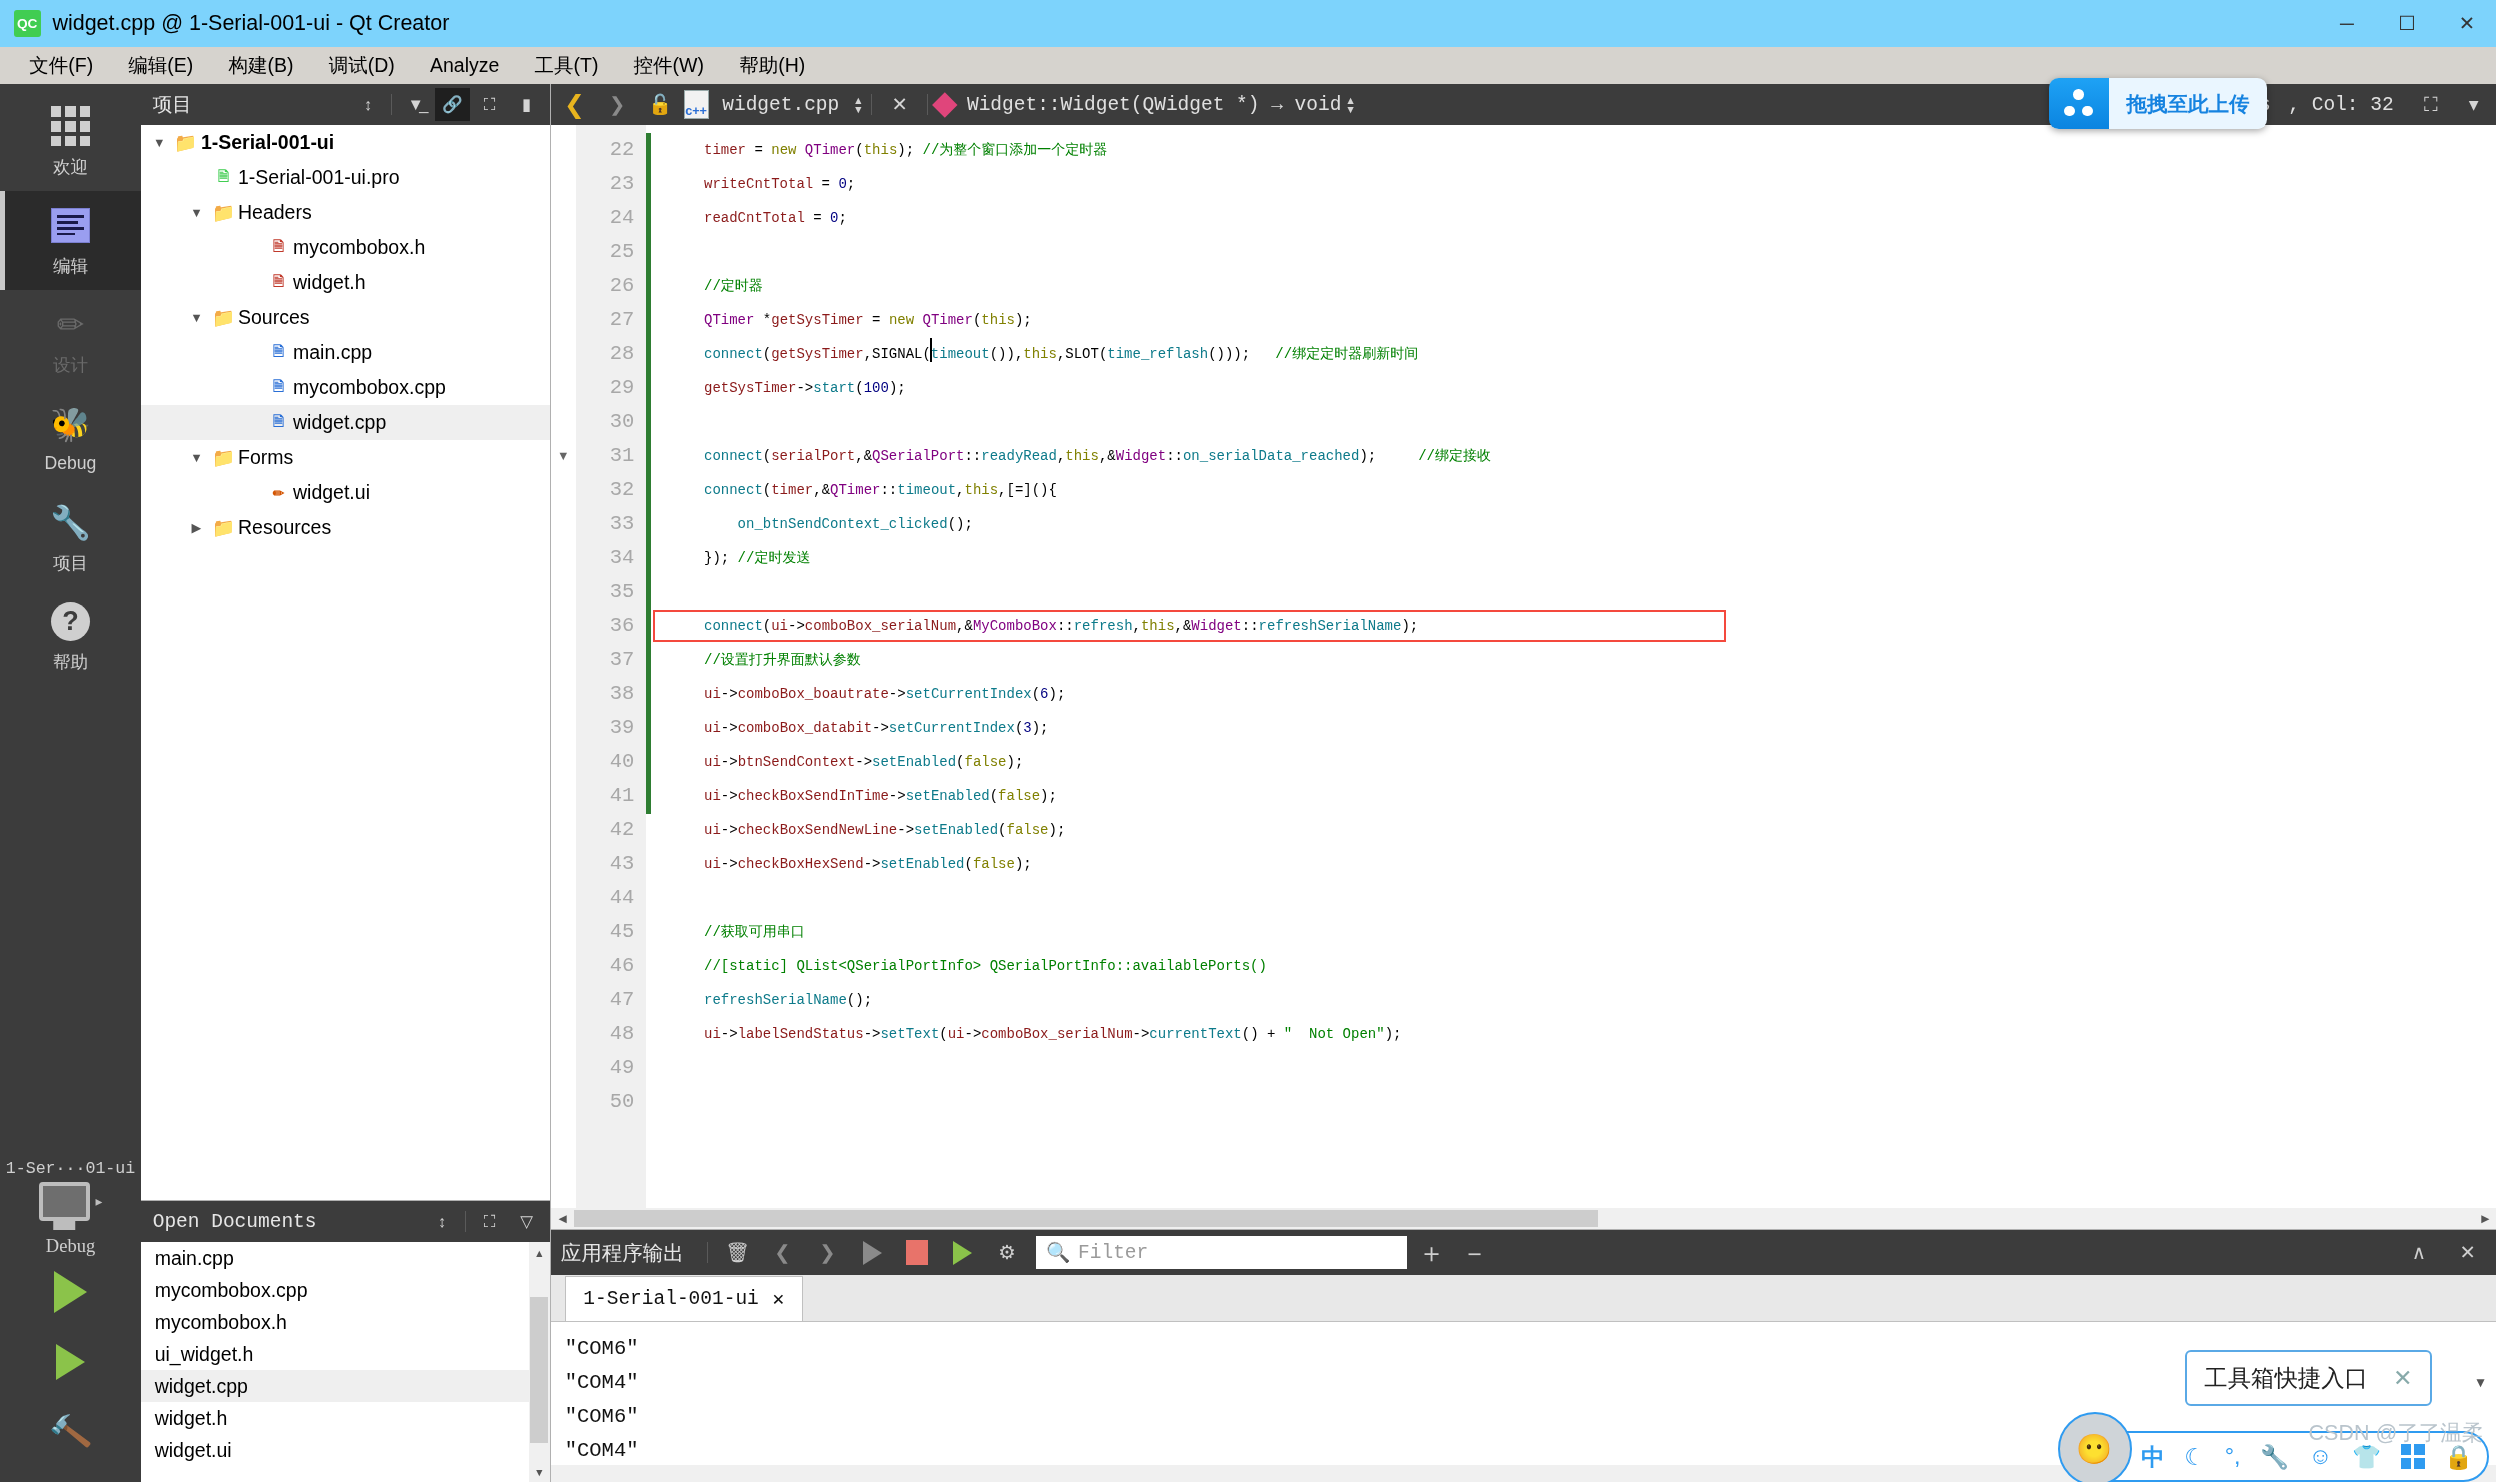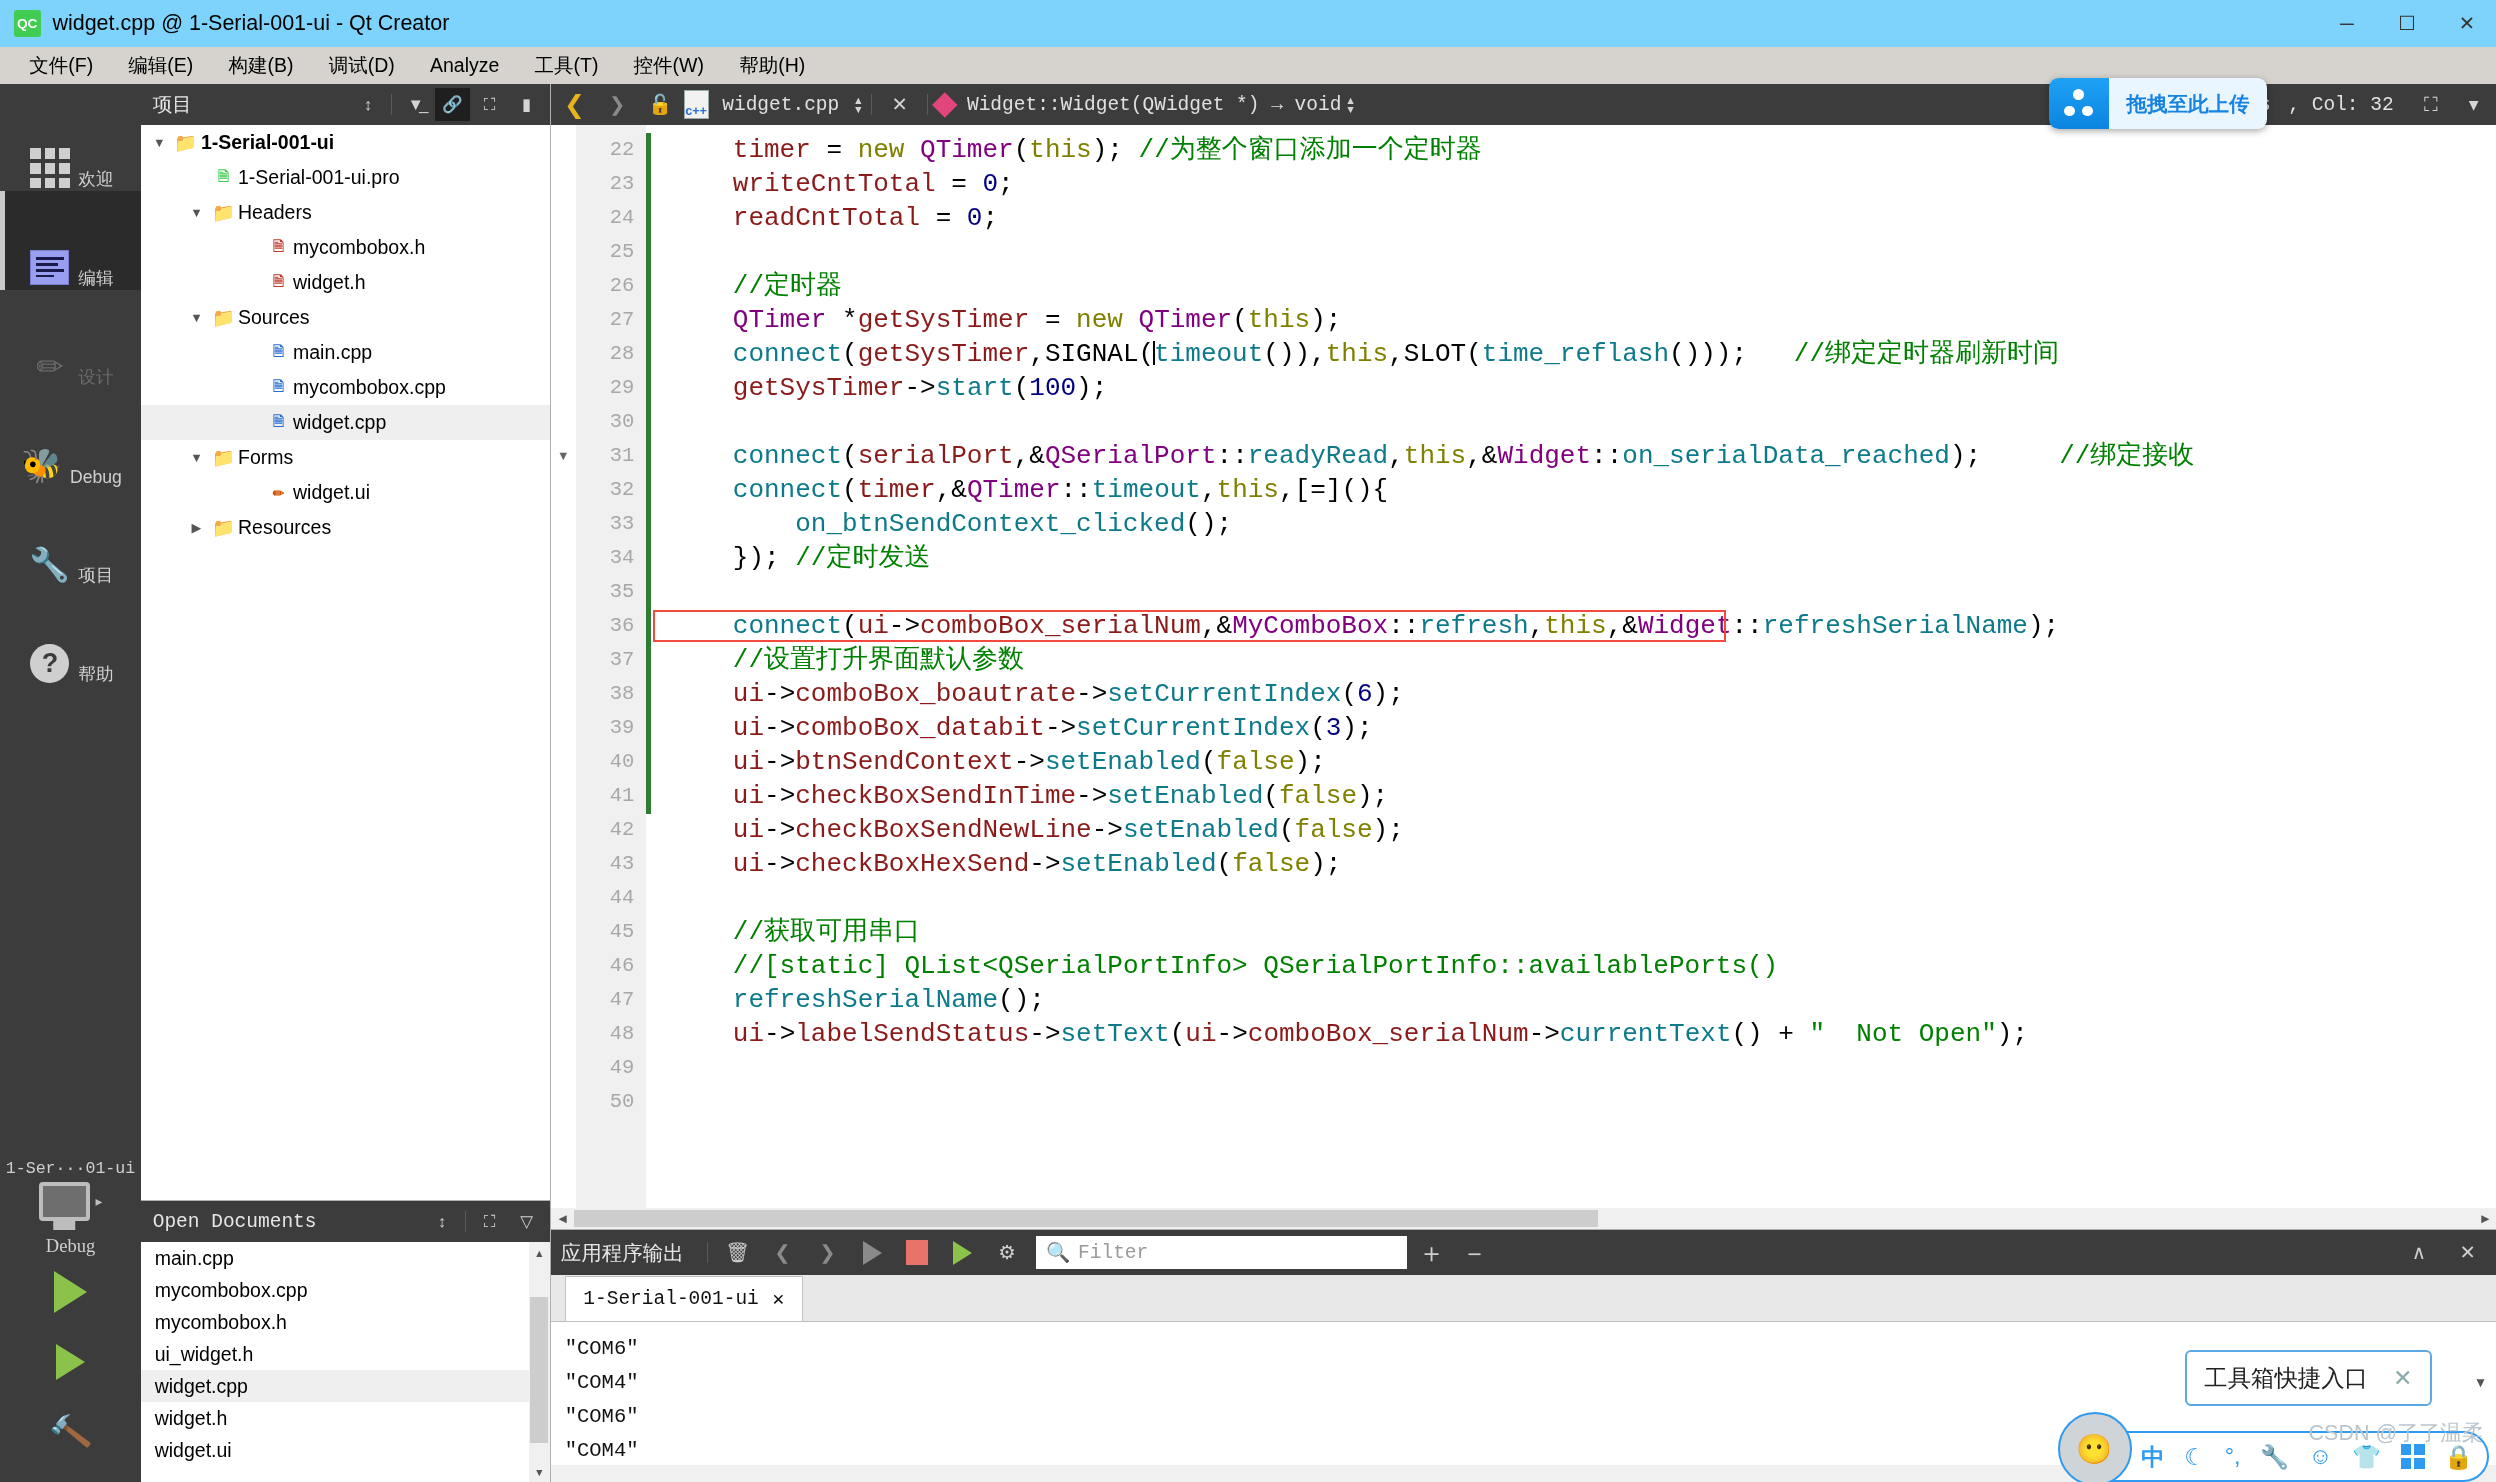--- a/index.html
+++ b/index.html
@@ -39,21 +39,21 @@
 
   
   .body-row { display: flex; height: 1399px; }
 
   
   .modebar {
     width: 141px; background: #3c3c3c; display: flex; flex-direction: column;
     align-items: stretch; padding-top: 7.8px; flex: 0 0 141px;
   }
   .mode {
-    height: 99px; display: flex; flex-direction: row; align-items: flex-end;
+    height: 99px; display: flex; flex-direction: column; align-items: center;
     justify-content: center; gap: 5.9px; position: relative;
   }
   .mode.active { background: #2b2b2b; }
   .mode.active::before {
     content: ''; position: absolute; left: 0; top: 0; bottom: 0; width: 4.9px;
     background: #c8c8c8;
   }
   .mode-label { font-size: 17.6px; color: #cfcfcf; font-family: "Liberation Sans", sans-serif; }
   .mode.disabled .mode-label { color: #6a6a6a; }
   .mode-ico { width: 45px; height: 45px; display: flex; align-items: center; justify-content: center; }
@@ -179,21 +179,21 @@
   
   .code-wrap { flex: 1; display: flex; background: #fff; position: relative; overflow: hidden; }
   .gutter-fold { width: 25px; background: #fff; flex: 0 0 25px; position: relative; }
   .linenos {
     width: 70px; flex: 0 0 70px; background: #f0f0f0; text-align: right;
     padding-right: 11.7px; font-family: "Liberation Mono", monospace; font-size: 20.5px;
     color: #a8a8a8; padding-top: 7.8px; line-height: 34px;
   }
   .greenbar { width: 4.9px; flex: 0 0 4.9px; background: #2e7d32; margin-top: 7.8px; height: 681px; }
   .code {
-    flex: 1; font-family: "Liberation Mono", monospace; font-size: 26px;
+    flex: 1; font-family: "Liberation Mono", monospace; font-size: 14px;
     line-height: 34px; padding-top: 7.8px; padding-left: 19.5px; white-space: pre;
     overflow: hidden; position: relative;
   }
   .code .ln { height: 34px; }
   .k  { color: #808000; }        
   .tp { color: #800080; }        
   .cl { color: #800080; }        
   .fn { color: #0d7a8a; }        
   .var{ color: #8b1a1a; }        
   .cm { color: #008000; }        

